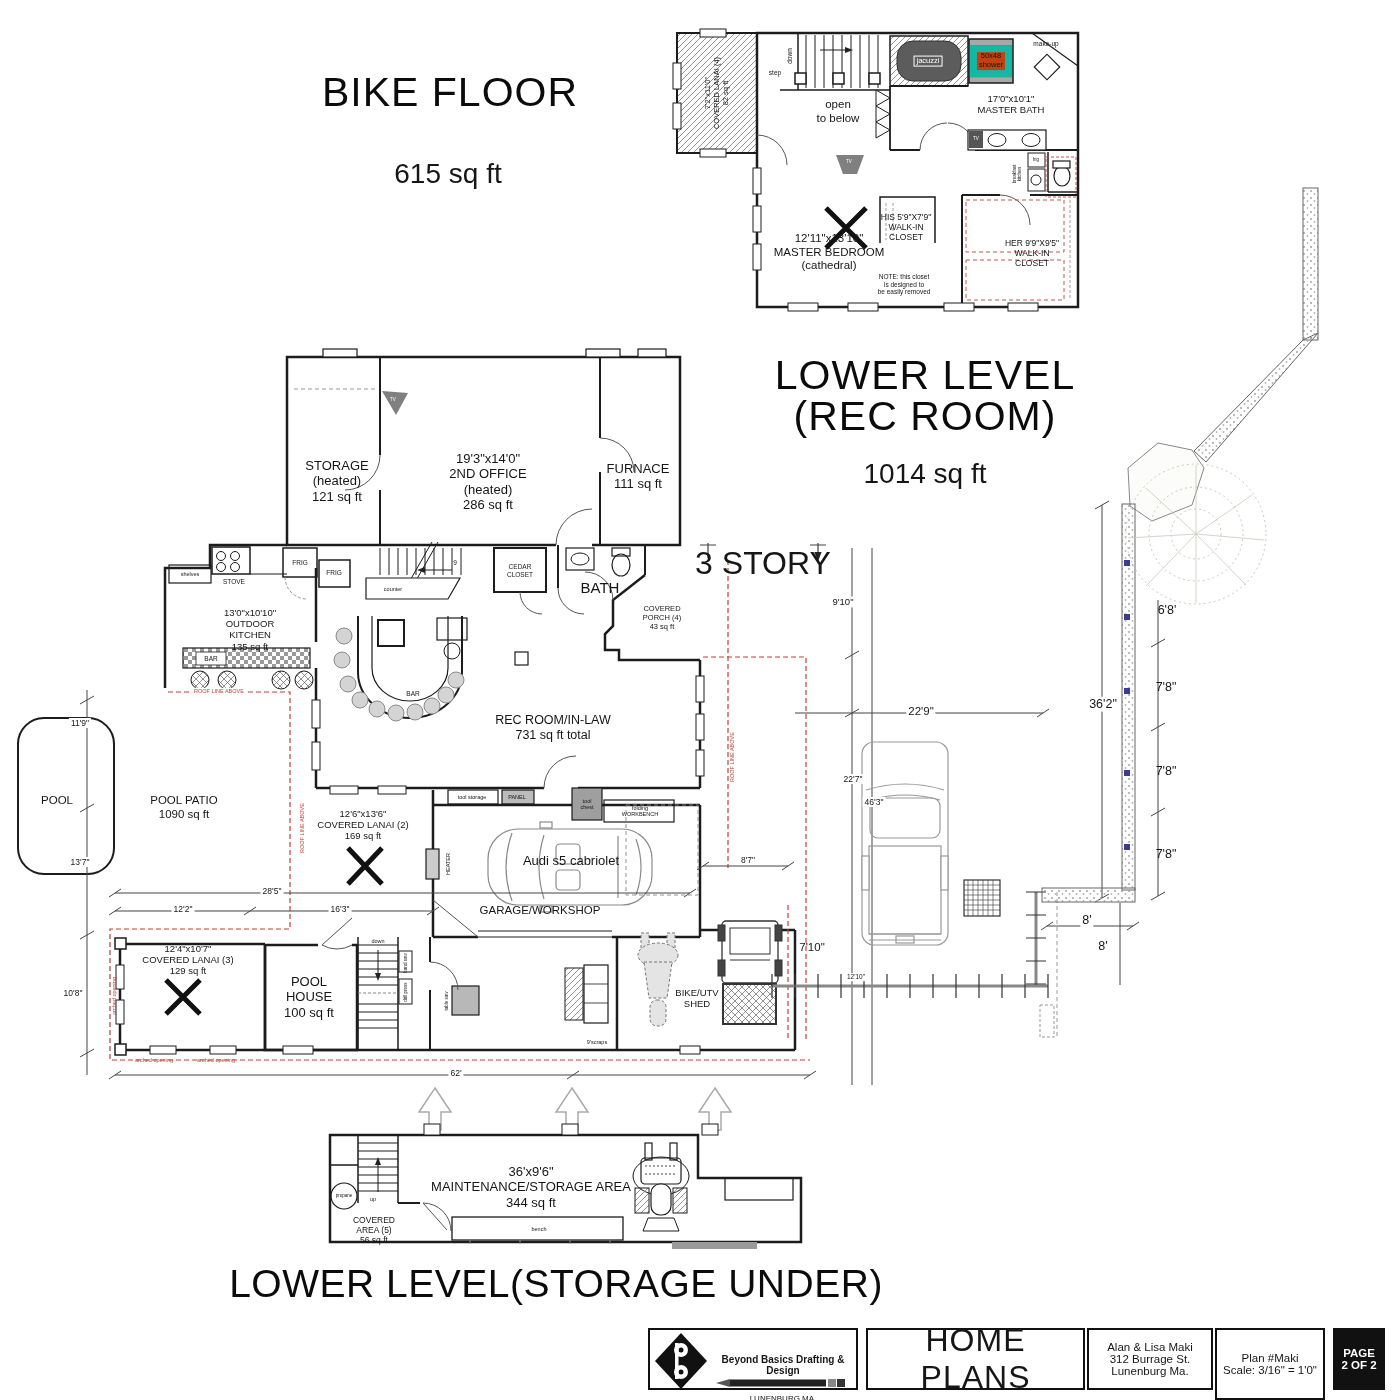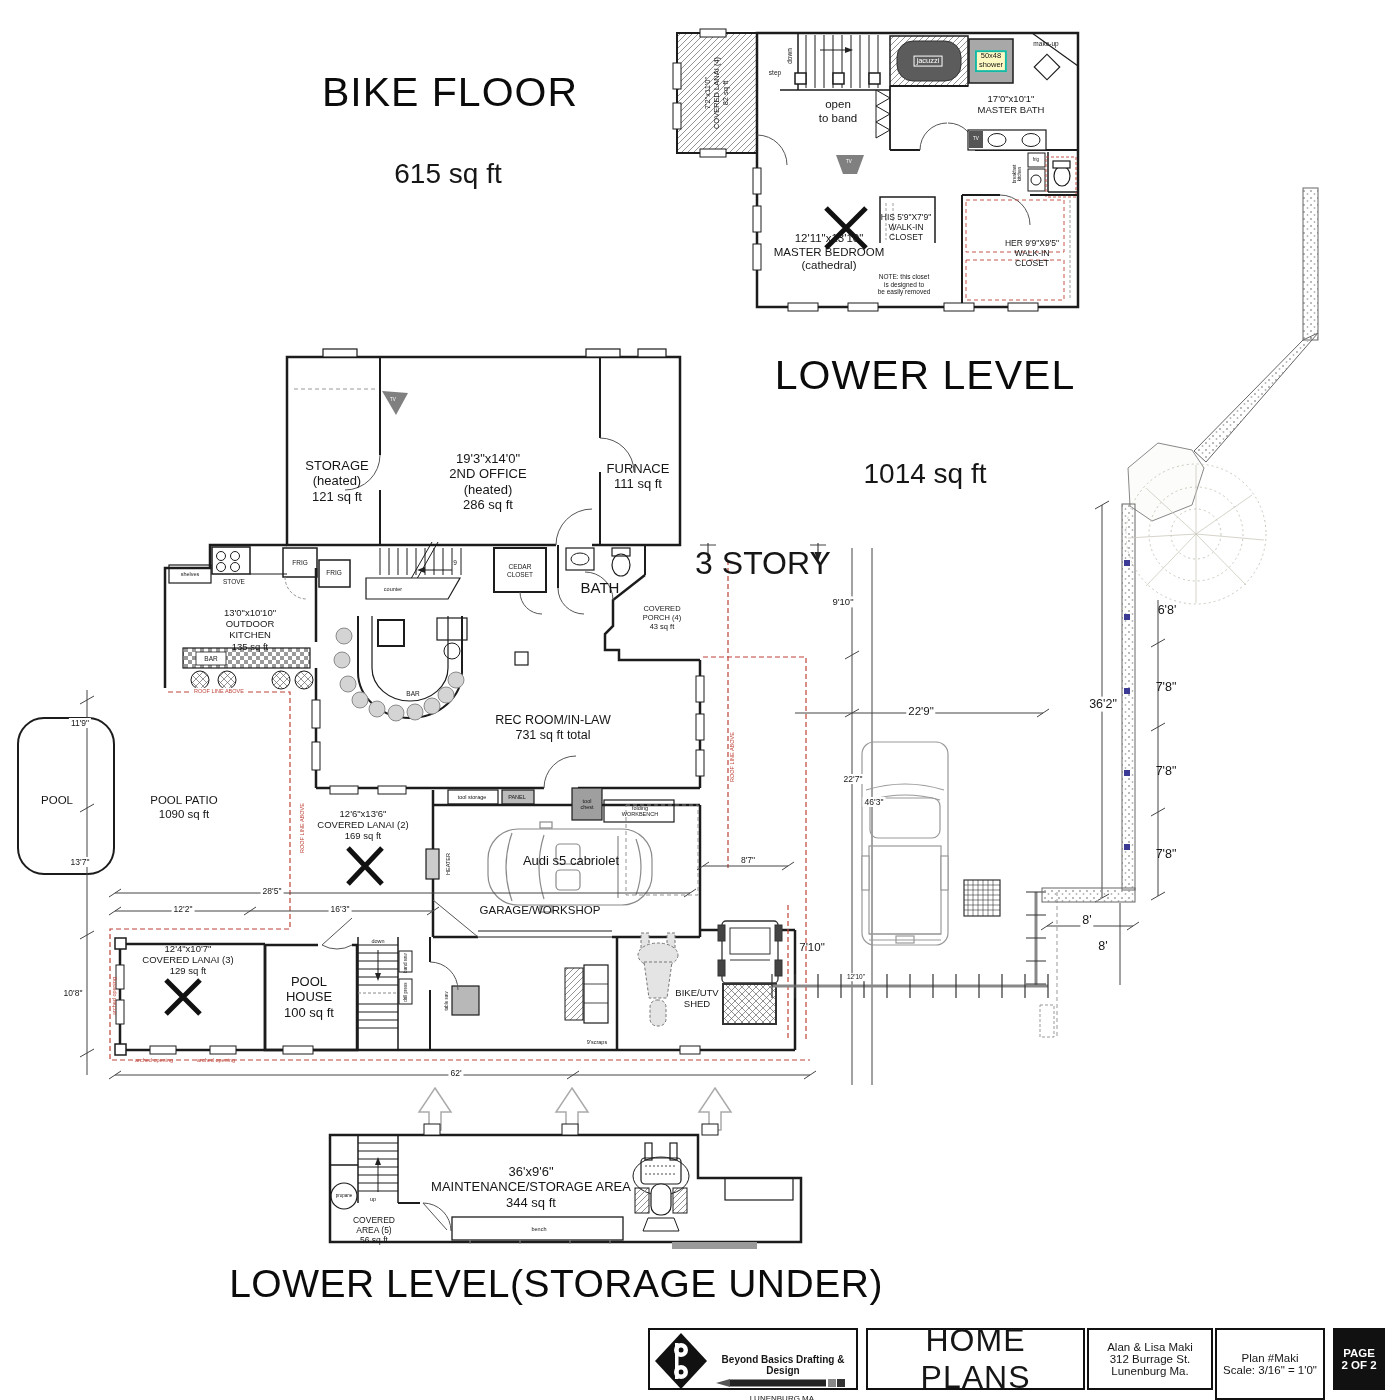--- a/index.html
+++ b/index.html
@@ -6,21 +6,21 @@
   #canvas{position:relative;width:1400px;height:1400px;background:#ffffff;overflow:hidden;
           font-family:"Liberation Sans",sans-serif;color:#161616}
   #plan-svg{position:absolute;left:0;top:0}
   .lbl{position:absolute;transform:translate(-50%,-50%);text-align:center;white-space:pre-line;
        line-height:1.18;color:#161616;pointer-events:none}
   .r90{transform:translate(-50%,-50%) rotate(-90deg)}
   .red{color:#bf4338}
   .wbg{background:#fff;padding:0 2px}
   .white{color:#fff}
   .dark{background:#5c5c5c;border:1px solid #fff;padding:0 2px}
-  .box{background:#fef9c3;border:2px solid #14b8a6;padding:0 2px}
+  .box{background:#c2410c;border:7px solid #14b8a6;padding:0 2px}
   .t4{font-size:4.5px}.t5{font-size:5.5px}.t6{font-size:6.5px}.t7{font-size:7.5px}
   .t8{font-size:8.5px}.t9{font-size:9.5px}.t10{font-size:13px}.t11{font-size:11.5px}
   .t12{font-size:12.5px}.t14{font-size:15px}.t26{font-size:32px}.t28{font-size:28px}
   .title{font-size:41px;letter-spacing:1px;color:#0b0b0b}
   .t40{font-size:39px;letter-spacing:0.5px;color:#0b0b0b}
   .tbbox{position:absolute;border:2px solid #111;box-sizing:border-box;display:flex;
          align-items:center;justify-content:center;text-align:center;white-space:pre-line;background:#fff}
 </style>
 </head>
 <body>
@@ -361,31 +361,32 @@
     <rect x="673" y="1188" width="14" height="25" fill="url(#h45)" stroke-width="1"></rect>
     <rect x="651" y="1184" width="20" height="31" rx="9" fill="#fff"></rect>
     <polygon points="648,1218 674,1218 679,1231 643,1231" stroke-width="1"></polygon>
   </g>
 </g>
 </svg>
 
 <div class="lbl title" style="left:450px;top:92px">BIKE FLOOR</div>
 <div class="lbl t28" style="left:448px;top:174px">615 sq ft</div>
 <div class="lbl title" style="left:925px;top:375px">LOWER LEVEL</div>
+<div class="lbl title" style="left:925px;top:416px">(REC ROOM)</div>
 <div class="lbl t28" style="left:925px;top:474px">1014 sq ft</div>
 <div class="lbl t40" style="left:556px;top:1284px">LOWER LEVEL(STORAGE UNDER)</div>
 <div class="lbl t26" style="left:763px;top:564px">3 STORY</div>
 
 <div class="lbl t7 r90" style="left:717px;top:93px">7'2"x11'0"
 COVERED LANAI (4)
 82 sq ft</div>
 <div class="lbl t6" style="left:775px;top:73px">step</div>
 <div class="lbl t6 r90" style="left:790px;top:56px">down</div>
 <div class="lbl t11" style="left:838px;top:112px">open
-to band</div>
+to below</div>
 <div class="lbl t7 white dark" style="left:928px;top:61px">jacuzzi</div>
 <div class="lbl t7 box" style="left:991px;top:61px">50x48
 shower</div>
 <div class="lbl t6" style="left:1046px;top:44px">make-up</div>
 <div class="lbl t9" style="left:1011px;top:104px">17'0"x10'1"
 MASTER BATH</div>
 <div class="lbl t4 white" style="left:976px;top:139px">TV</div>
 <div class="lbl t4" style="left:1036px;top:160px">frig</div>
 <div class="lbl t4 r90" style="left:1017px;top:174px">breakfast
 kitchen</div>

